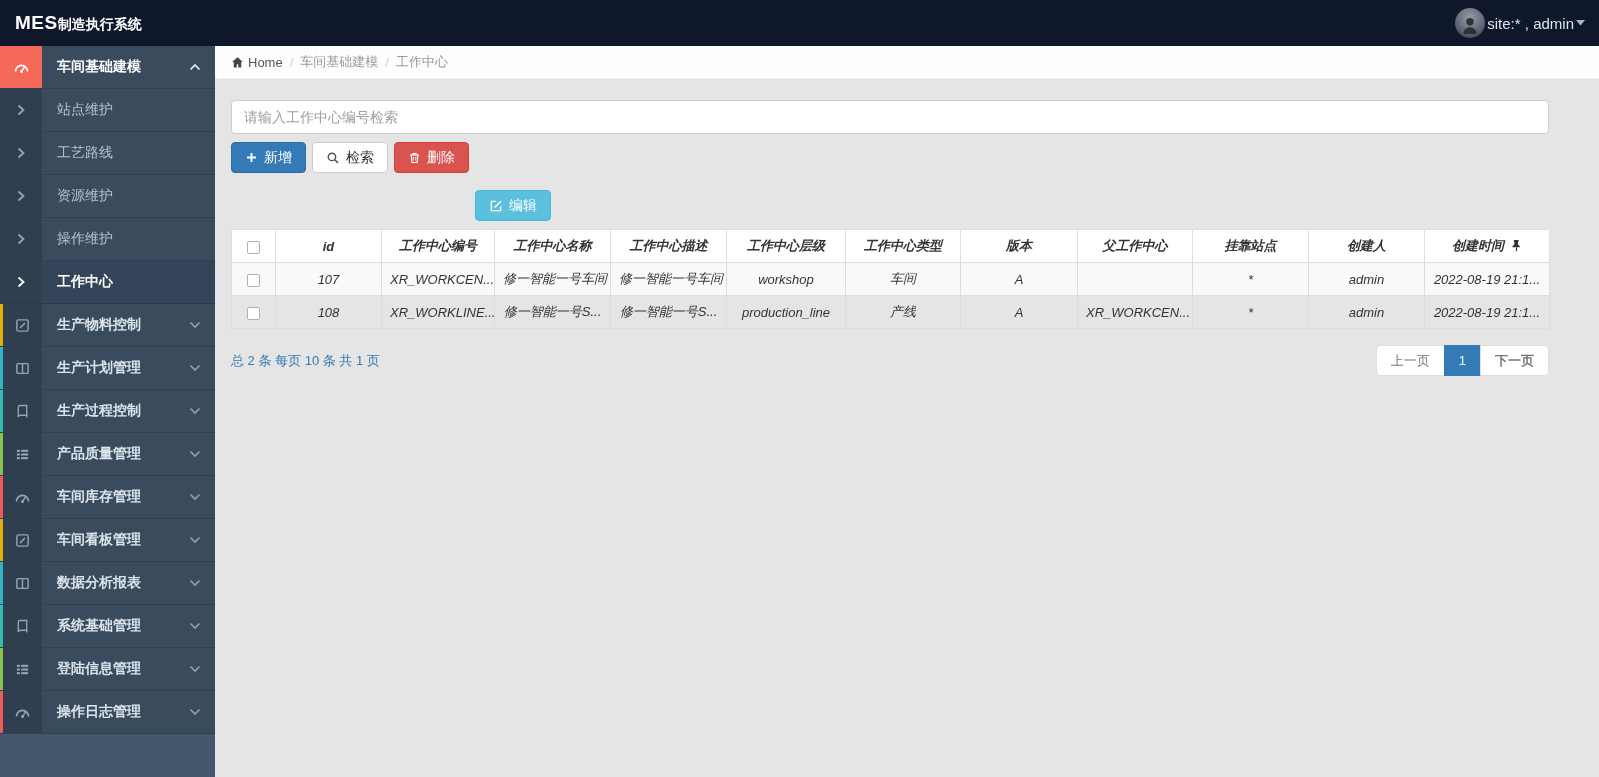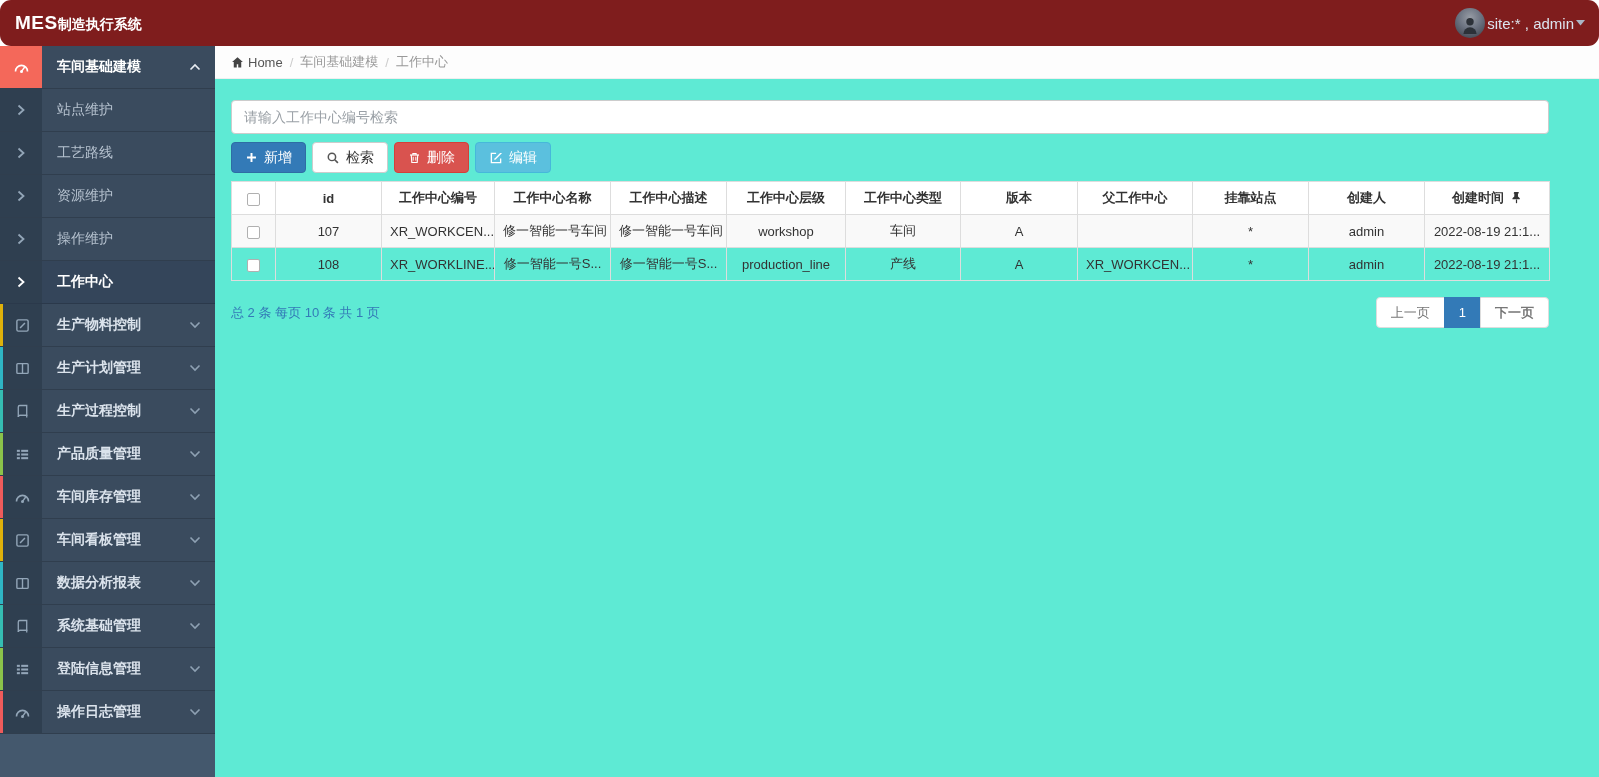--- a/index.html
+++ b/index.html
@@ -1,20 +1,20 @@
 <!DOCTYPE html>
 <html><head>
 <meta charset="utf-8">
 <style>
   html,body{margin:0;padding:0;background:#fff;font-family:"Liberation Sans","DejaVu Sans",sans-serif;}
   *{box-sizing:border-box;}
   svg{display:block;}
 
   
-  .navbar{position:fixed;top:0;left:0;right:0;height:46px;background:#7f1d1d;display:flex;align-items:center;z-index:20;border-radius:11px;}
+  .navbar{position:fixed;top:0;left:0;right:0;height:46px;background:#0f172a;display:flex;align-items:center;z-index:20;}
   .brand{width:215px;padding:0 15px;color:#fff;white-space:nowrap;display:flex;align-items:baseline;cursor:pointer;}
   .brand-bold{font-size:19px;font-weight:bold;letter-spacing:.5px;}
   .brand-rest{font-size:14px;font-weight:bold;}
   .nav-right{margin-left:auto;display:flex;align-items:center;gap:2px;padding-right:14px;color:#dce4ee;font-size:15px;cursor:pointer;}
   .avatar{width:30px;height:30px;border-radius:50%;background:radial-gradient(circle at 50% 32%,#979ca5 0%,#6b7280 45%,#353b44 100%);position:relative;overflow:hidden;flex:0 0 auto;}
   .avatar svg{position:absolute;left:50%;top:55%;transform:translate(-50%,-50%);color:#2c3138;}
   .caret{color:#aab6c5;}
 
   
   .sidebar{position:fixed;top:46px;left:0;bottom:0;width:215px;background:#42566b;display:flex;flex-direction:column;overflow:hidden;z-index:10;}
@@ -26,43 +26,43 @@
   .srow.group .slabel{color:#dbe3ec;font-weight:bold;}
   .srow.top-active .icol{background:#f4685a;color:#fff;}
   .srow.top-active .slabel{color:#fff;font-weight:bold;}
   .srow.top-active .schev{color:#e8edf3;}
   .srow.sub.active{background:#34455a;}
   .srow.sub.active .slabel{color:#fff;font-weight:bold;}
   .srow.sub.active .icol{color:#fff;}
   .sidebar-tail{flex:1;background:#44586d;}
 
   
-  .main{margin-left:215px;margin-top:46px;background:#5eead4;min-height:731px;}
+  .main{margin-left:215px;margin-top:46px;background:#e5e5e5;min-height:731px;}
   .breadcrumb{height:33px;display:flex;align-items:center;padding:0 16px;font-size:13px;color:#999;background:#fdfdfd;border-bottom:1px solid #efefef;}
   .crumb{display:flex;align-items:center;gap:4px;}
   .crumb.home{color:#555;cursor:pointer;}
   .crumb.home svg{color:#444;}
   .crumb.link{color:#999;cursor:pointer;}
   .crumb.current{color:#999;}
   .crumb-sep{color:#ccc;padding:0 7px;}
 
   .content{padding:21px 16px 0;}
   .search-input{width:1318px;height:34px;border:1px solid #ccc;border-radius:4px;padding:6px 12px;font-size:14px;color:#555;outline:none;display:block;font-family:inherit;}
   .search-input::placeholder{color:#9aa0a6;}
 
   .btnrow{margin-top:8px;display:flex;gap:6px;}
   .btn{height:31px;padding:0 13px;border-radius:4px;font-size:14px;display:inline-flex;align-items:center;gap:6px;border:1px solid transparent;cursor:pointer;background:#fff;font-family:inherit;}
   .btn-primary{background:#337ab7;border-color:#2e6da4;color:#fff;}
   .btn-default{border-color:#ccc;color:#333;}
   .btn-default svg{color:#555;}
   .btn-danger{background:#d9534f;border-color:#d43f3a;color:#fff;}
-  .btn-info{background:#5bc0de;border-color:#46b8da;color:#fff;}
+  .btn-info{background:#5bc0de;border-color:#46b8da;color:#fff;margin-top:48px;}
 
   table.grid{margin-top:8px;width:1318px;border-collapse:collapse;font-size:13px;color:#333;table-layout:fixed;}
-  .grid th,.grid td{border:1px solid #ddd;height:33px;padding:0 8px;text-align:center;white-space:nowrap;overflow:hidden;text-overflow:clip;}
+  .grid th,.grid td{border:1px solid #ddd;height:33px;padding:0 8px;text-align:center;white-space:nowrap;overflow:hidden;text-overflow:clip;font-style:italic;}
   .grid th{font-weight:bold;background:#fff;}
   .grid tr.striped td{background:#f9f9f9;}
   .grid td.al,.grid th.al{text-align:center;}
   .cb{display:inline-block;width:13px;height:13px;border:1px solid #b0b0b0;border-radius:2px;background:#fff;vertical-align:middle;cursor:pointer;}
   .pin{display:inline-block;vertical-align:-2px;margin-left:7px;color:#333;cursor:pointer;}
 
   .tfoot{width:1318px;display:flex;justify-content:space-between;align-items:center;margin-top:16px;}
   .summary{color:#337ab7;font-size:13px;}
   .pager{display:flex;}
   .pg{border:1px solid #ddd;background:#fff;color:#777;font-size:13px;padding:8px 14px;margin-left:-1px;cursor:pointer;line-height:1;font-family:inherit;}

